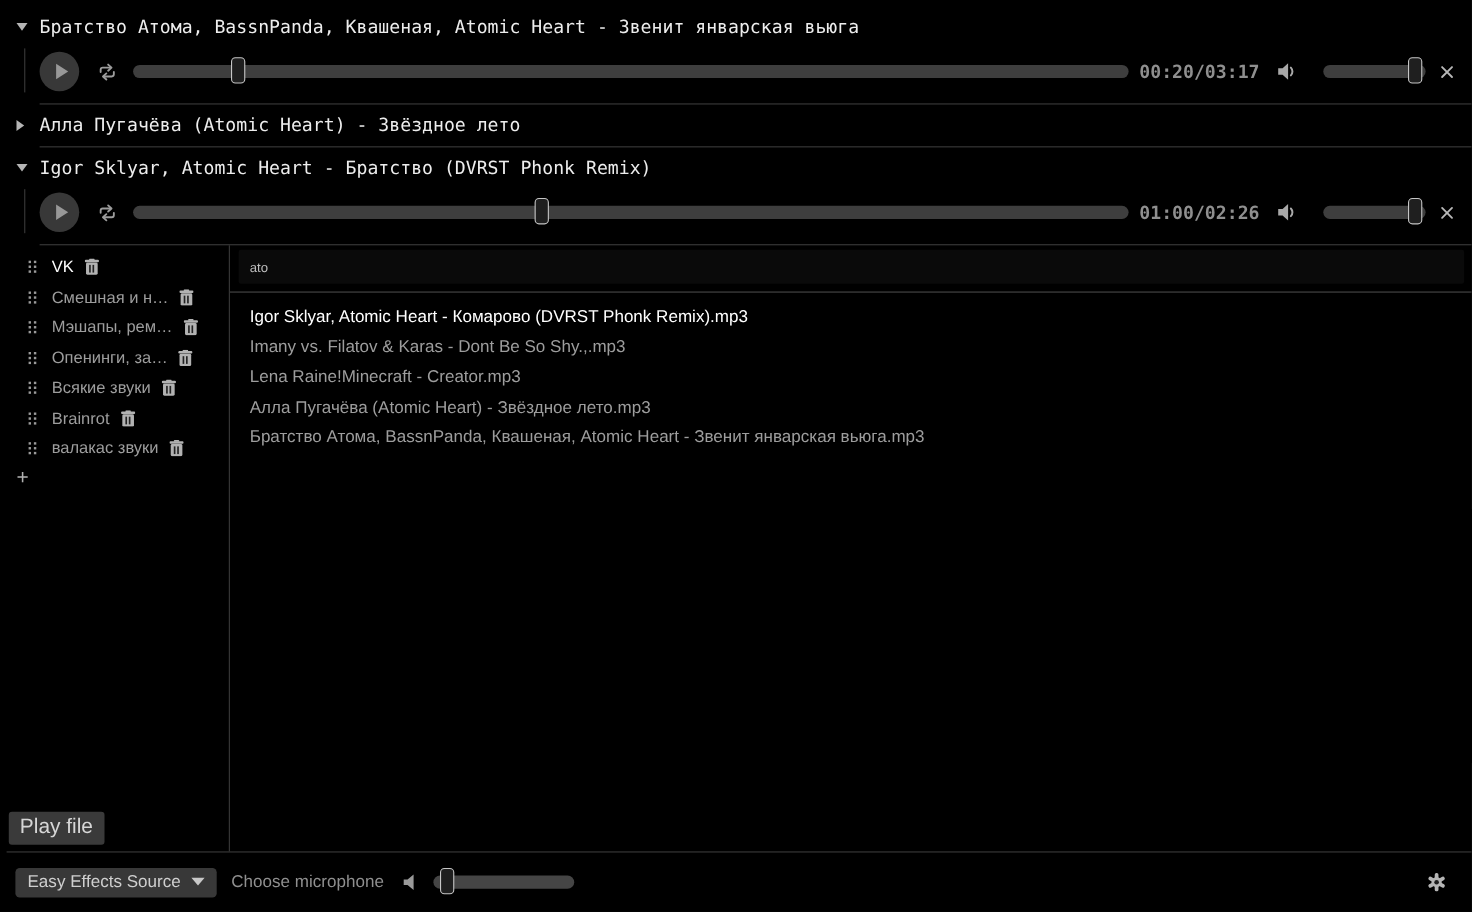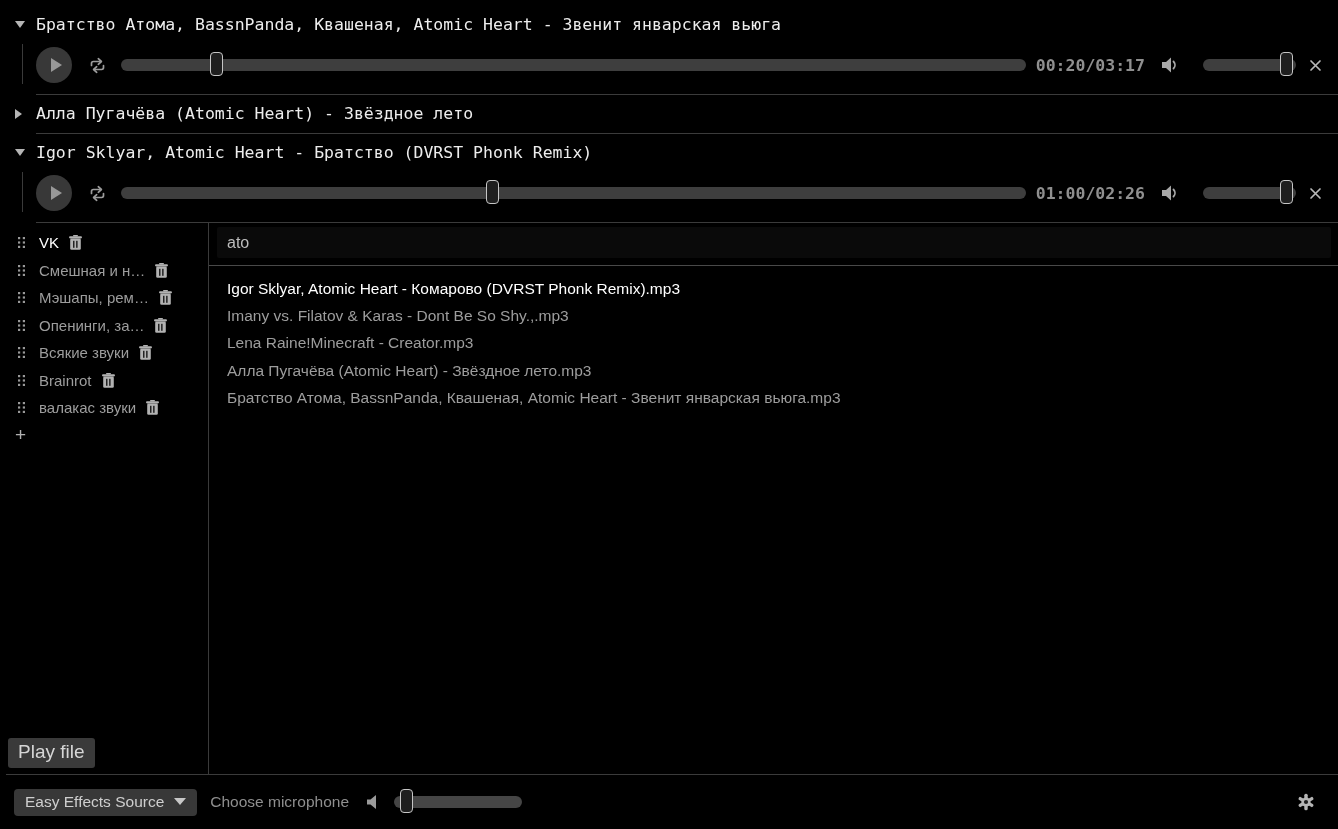--- a/index.html
+++ b/index.html
@@ -29,29 +29,29 @@
   .slider .handle{position:absolute;top:-7px;width:13px;height:24px;background:#1f1f1f;border:1.5px solid #c6c6c6;border-radius:4px;box-sizing:border-box;cursor:pointer;}
   .seek{flex:1 1 auto;margin:0 10px 0 14px;}
   .time{font-family:"DejaVu Sans Mono", monospace;font-size:16.5px;color:#8f8f8f;white-space:nowrap;flex:0 0 auto;}
   .vol-icon{margin:0 10px 0 16px;display:flex;align-items:center;flex:0 0 auto;cursor:pointer;}
   .vol{width:93px;flex:0 0 auto;margin-left:12px;}
   .close{margin:0 16px 0 13px;display:flex;align-items:center;flex:0 0 auto;cursor:pointer;}
   .divider{height:1px;background:#3b3b3b;margin-left:36px;}
   
   .middle{flex:1 1 auto;display:flex;min-height:0;}
   .sidebar{position:relative;width:209px;flex:0 0 auto;border-right:1px solid #3a3a3a;box-sizing:border-box;padding-top:6px;}
-  .pl-row{display:flex;align-items:center;height:27.5px;padding-left:17px;cursor:pointer;}
+  .pl-row{display:flex;align-items:center;height:27.5px;padding-left:25px;cursor:pointer;}
   .drag{display:flex;align-items:center;margin-right:13px;flex:0 0 auto;cursor:grab;}
   .pl-label{font-size:15px;color:#9d9d9d;white-space:nowrap;overflow:hidden;max-width:125px;}
   .pl-row.selected .pl-label{color:#ffffff;}
   .trash{display:flex;align-items:center;margin-left:10px;flex:0 0 auto;cursor:pointer;}
   .add-btn{padding:4px 0 0 15px;font-size:19px;color:#b0b0b0;line-height:18px;cursor:pointer;width:18px;}
   .play-file{position:absolute;left:8px;bottom:6px;background:#3a3a3a;color:#d6d6d6;border:none;border-radius:3px;font-family:"Liberation Sans",sans-serif;font-size:19px;padding:3px 10px 5px;cursor:pointer;}
   .content{flex:1 1 auto;display:flex;flex-direction:column;min-width:0;}
-  .search{height:31px;margin:4px 7px 0 8px;background:#0a0a0a;border:none;border-radius:2px;color:#bdbdbd;font-family:"Liberation Sans",sans-serif;font-size:16px;padding:0 10px;outline:none;}
+  .search{height:31px;margin:4px 7px 0 8px;background:#0a0a0a;border:none;border-radius:2px;color:#bdbdbd;font-family:"Liberation Sans",sans-serif;font-size:12px;padding:0 10px;outline:none;}
   .search-sep{height:1px;background:#494949;margin-top:7px;}
   #files{padding-top:9px;}
   .file-row{height:27.4px;display:flex;align-items:center;padding-left:18px;cursor:pointer;}
   .file-name{font-size:15.5px;color:#9d9d9d;white-space:nowrap;}
   .file-row.active .file-name{color:#ffffff;}
   
   .bottombar{flex:0 0 55px;border-top:1px solid #3b3b3b;display:flex;align-items:center;padding-left:8px;box-sizing:border-box;margin-left:6px;}
   .source-btn{display:flex;align-items:center;background:#383838;border:none;border-radius:4px;color:#cfcfcf;font-family:"Liberation Sans",sans-serif;font-size:15.5px;padding:4px 11px 5px;cursor:pointer;}
   .caret{width:0;height:0;border-left:6px solid transparent;border-right:6px solid transparent;border-top:7px solid #c8c8c8;margin-left:10px;}
   .mic-label{font-size:15.5px;color:#8f8f8f;margin-left:13px;}

